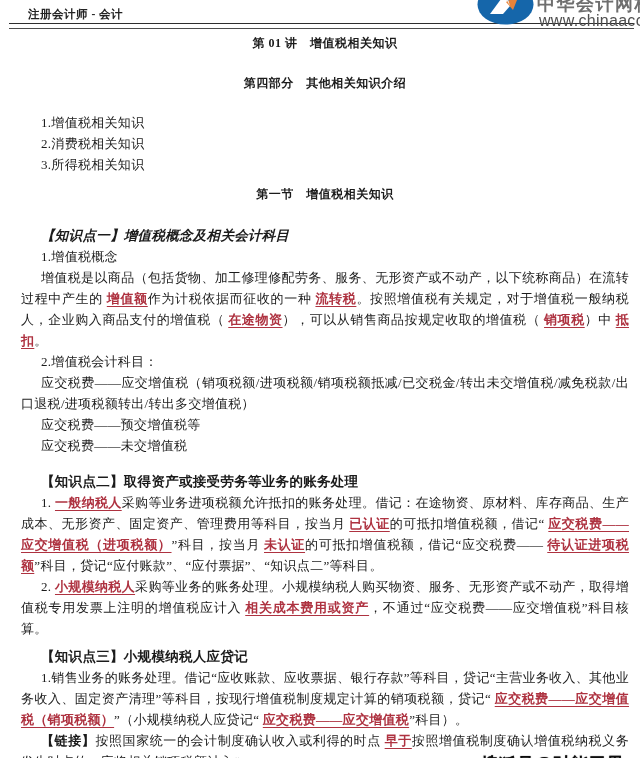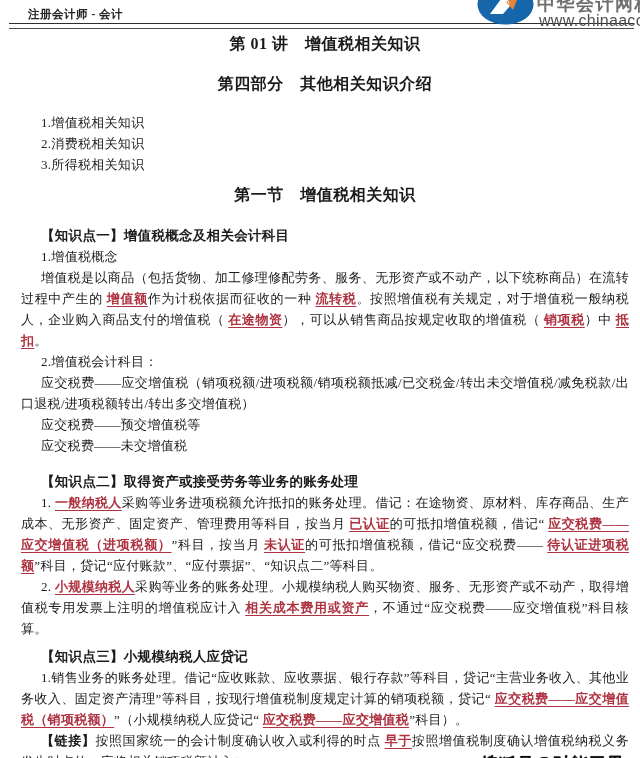--- a/index.html
+++ b/index.html
@@ -26,28 +26,28 @@
   }
   .brand-url{
     position:absolute;left:539px;top:12px;z-index:3;
     font-family:"Liberation Sans","DejaVu Sans",sans-serif;
     font-size:16px;color:#4f4f4f;letter-spacing:.3px;white-space:nowrap;
   }
 
   
   .content{margin:0 11px 0 21px;}
   p{margin:0;font-size:13px;line-height:21px;text-align:justify;text-indent:20px;letter-spacing:.3px;}
-  .doc-title{font-size:16px;font-weight:bold;text-align:center;text-indent:0;letter-spacing:.5px;}
+  .doc-title{font-size:12px;font-weight:bold;text-align:center;text-indent:0;letter-spacing:.5px;}
   .t1{margin-top:3px;}
   .t2{margin-top:19px;}
   .toc{margin-top:18px;}
   .toc p{text-indent:20px;}
   .sec{margin-top:9px;}
   .kp{font-weight:bold;font-size:13.5px;}
-  .kp0{margin-top:20px;}
+  .kp0{margin-top:20px;font-style:italic;}
   .kp1{margin-top:15px;}
   .kp2{margin-top:7px;}
   .rd{
     color:#ae3240;font-weight:bold;
     text-decoration:underline;text-decoration-thickness:1px;text-underline-offset:3px;
   }
   .bd{font-weight:bold;}
 
   
   .watermark{

